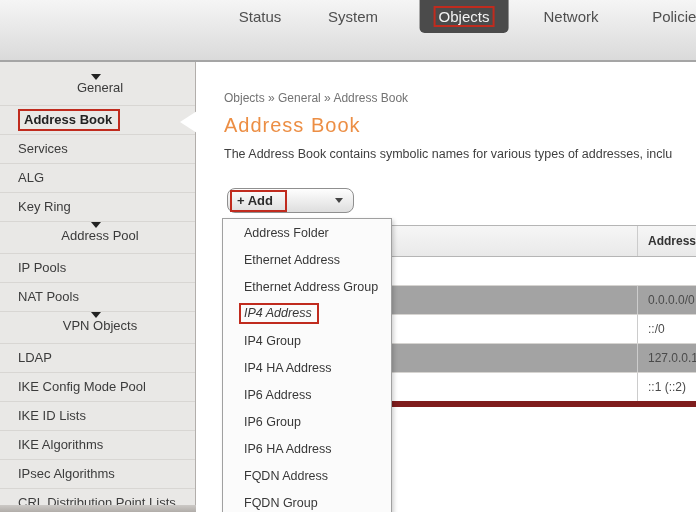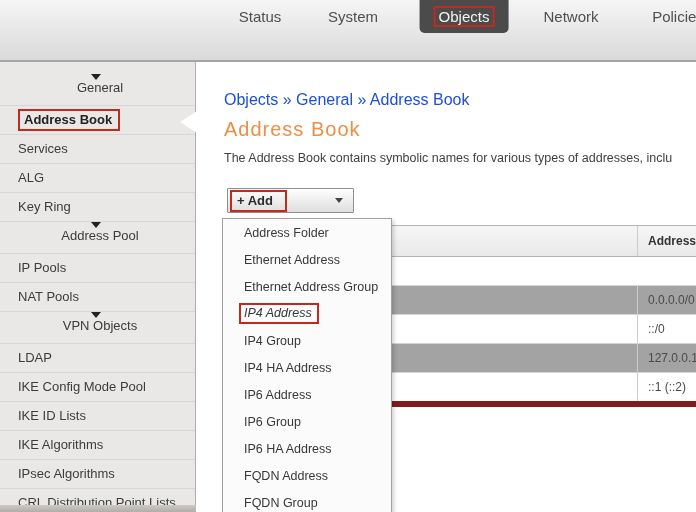--- a/index.html
+++ b/index.html
@@ -28,26 +28,26 @@
   .group li:last-child{border-bottom:1px solid #d8d6d3;}
   .group li .redbox{border:2px solid #c02b1e;padding:1px 6px 2px 4px;font-weight:bold;color:#222;}
   .sidebar-bottom{position:absolute;left:0;bottom:0;width:196px;height:7px;
                   background:linear-gradient(#ccc9c6,#b1ada9);}
   .notch{position:absolute;left:180px;top:111px;width:0;height:0;z-index:5;
          border-top:11px solid transparent;border-bottom:11px solid transparent;
          border-right:17px solid #ffffff;}
 
   
   .main{position:absolute;left:197px;top:62px;width:499px;height:450px;background:#fff;overflow:hidden;}
-  .breadcrumb{margin:29px 0 0 27px;font-size:16px;color:#1d4ed8;white-space:nowrap;}
+  .breadcrumb{margin:29px 0 0 27px;font-size:12px;color:#737373;white-space:nowrap;}
   .page-title{margin:9px 0 0 27px;font-size:20px;color:#ec8e44;letter-spacing:1px;}
   .page-desc{margin:10px 0 0 27px;font-size:12.5px;color:#3f3f3f;white-space:nowrap;overflow:hidden;}
 
   .add-btn{position:absolute;left:227px;top:188px;width:127px;height:25px;z-index:6;
-           background:linear-gradient(#fefefe,#dedede);border:1px solid #8f8f8f;border-radius:1px;
+           background:linear-gradient(#fefefe,#dedede);border:1px solid #8f8f8f;border-radius:8px;
            display:flex;align-items:center;font-family:inherit;font-size:13px;font-weight:bold;
            color:#2b2b2b;padding:0 10px 0 2px;cursor:pointer;box-sizing:border-box;justify-content:space-between;gap:43px;}
   .add-btn .redbox{border:2px solid #c02b1e;padding:1px 12px 2px 5px;}
   .caret{width:0;height:0;border-left:4px solid transparent;border-right:4px solid transparent;
          border-top:5px solid #444;display:inline-block;}
 
   
   .table{position:absolute;left:224px;top:225px;right:0;z-index:1;
          border-top:1px solid #b5b5b5;font-size:12px;color:#4a4a4a;}
   .thead{height:30px;background:linear-gradient(#f6f6f6,#e9e9e9);border-bottom:1px solid #b5b5b5;

